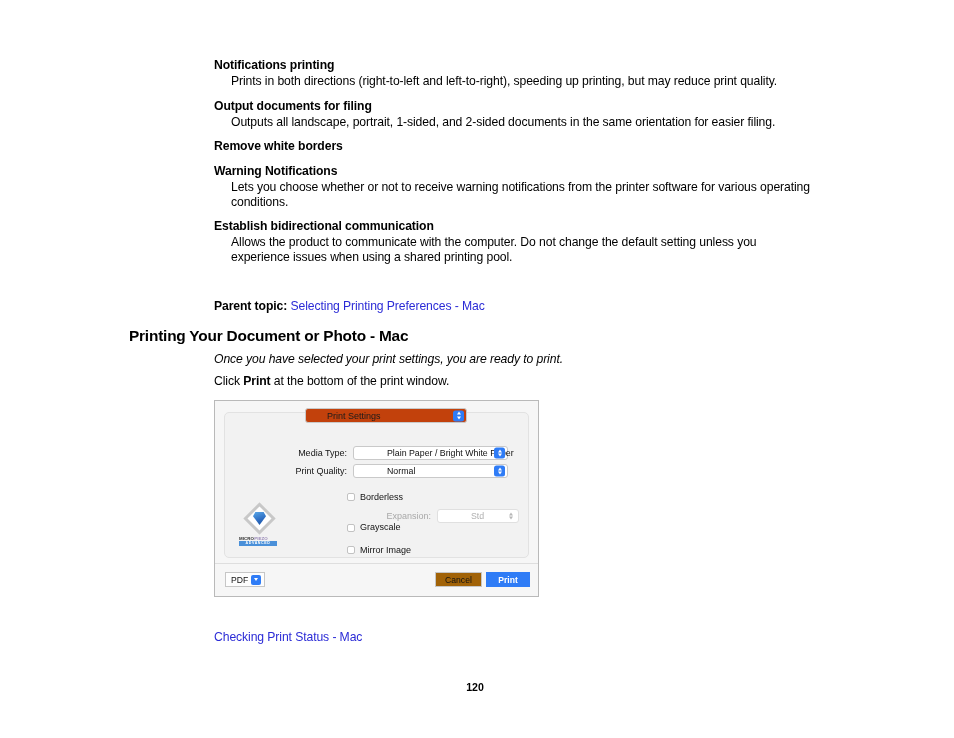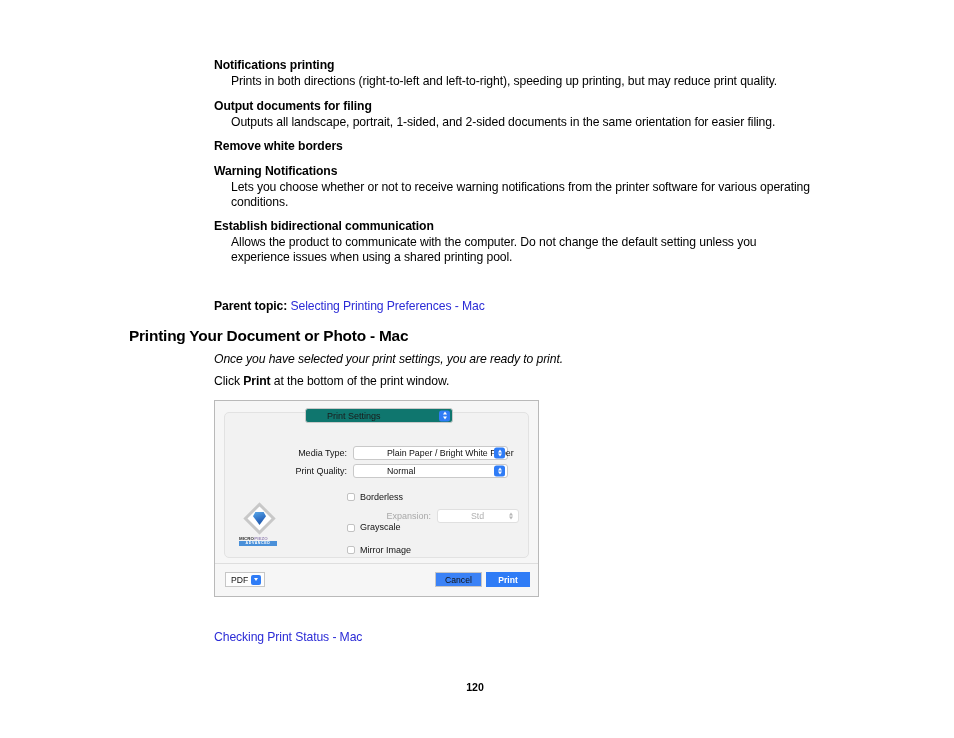--- a/index.html
+++ b/index.html
@@ -96,23 +96,23 @@
     border: 1px solid #e2e2e2;
     border-radius: 5px;
     box-sizing: border-box;
   }
 
   
   .popup-top {
     position: absolute;
     left: 80px;
     top: -5px;
-    width: 148px;
+    width: 162px;
     height: 15px;
-    background: #0f766e;
+    background: #c2410c;
     border: 1px solid #c9c9c9;
     border-radius: 3px;
     box-sizing: border-box;
     display: flex;
     align-items: center;
   }
   .popup-top .ptxt {
     font-size: 9px;
     margin-left: 21px;
     color: #1b1b1b;
@@ -335,21 +335,21 @@
   .btn-pdf .pdf-chev i {
     display: block;
     width: 0; height: 0;
     border-left: 2.6px solid transparent;
     border-right: 2.6px solid transparent;
     border-top: 3px solid #ffffff;
   }
   .btn-cancel {
     right: 56px;
     width: 47px;
-    background: #3b82f6;
+    background: #a16207;
     border: 1px solid #c6c6c6;
     color: #111111;
   }
   .btn-print {
     right: 8px;
     width: 44px;
     background: #2f7cf6;
     border: 1px solid #2f7cf6;
     color: #ffffff;
     font-weight: bold;

